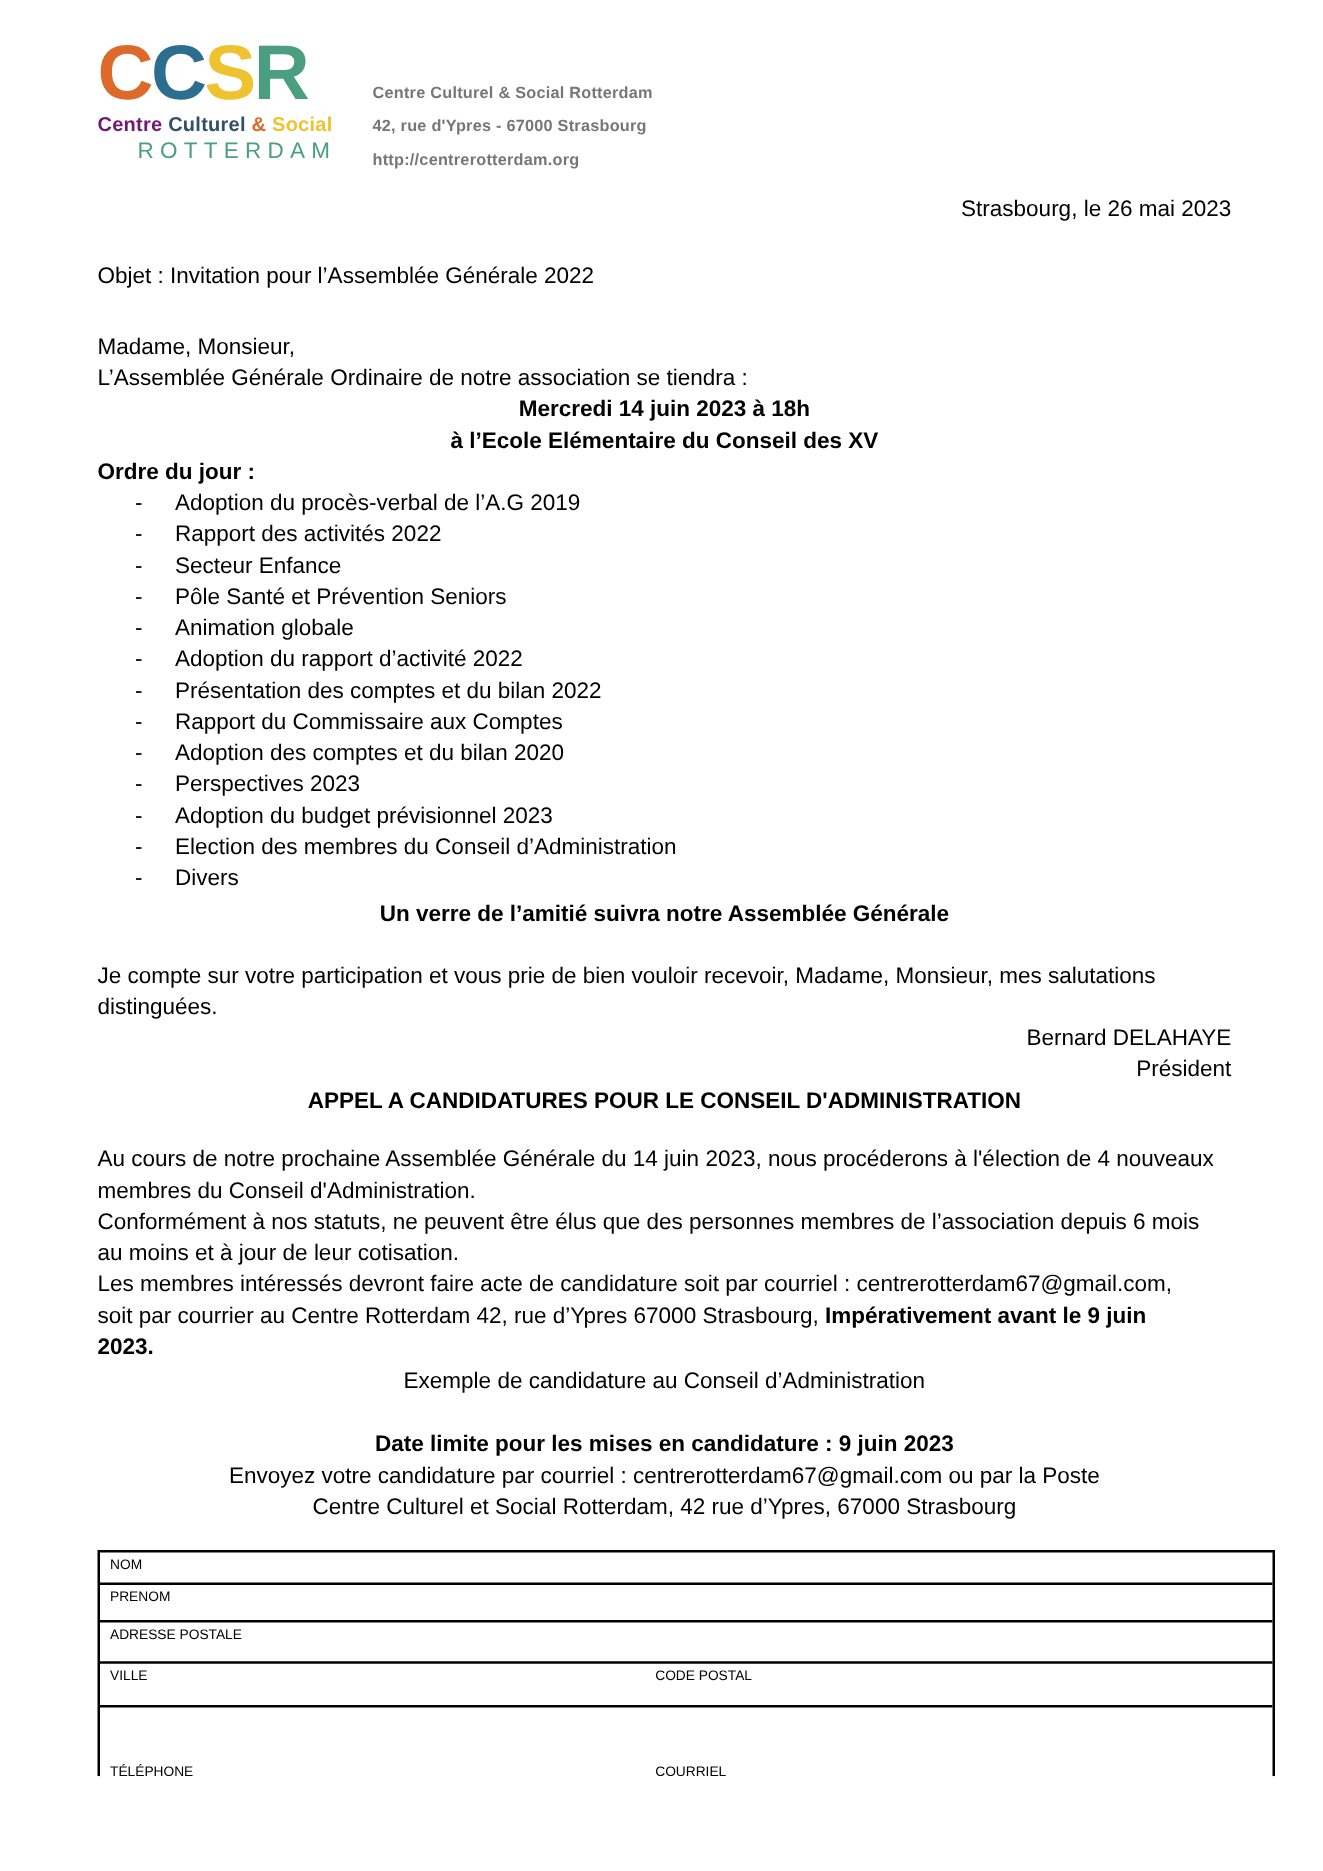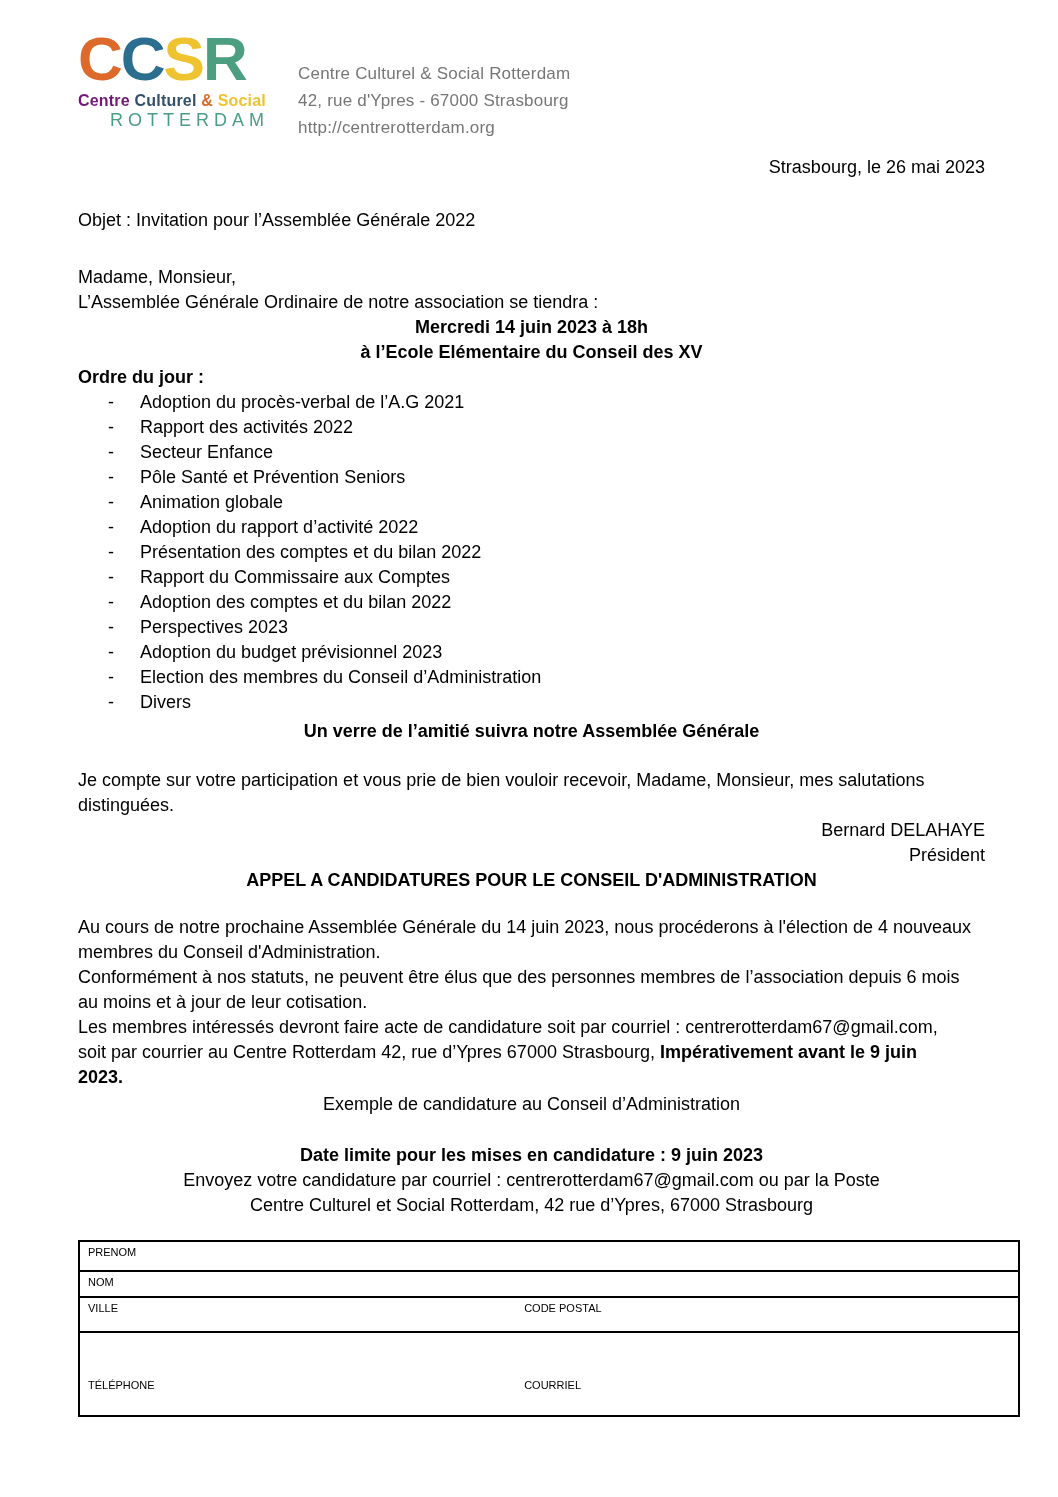--- a/index.html
+++ b/index.html
@@ -15,21 +15,21 @@
     line-height: 25px;
     color: #000;
     overflow: hidden;
   }
   
   .letterhead { display: flex; align-items: flex-start; }
   .logo { width: 200px; flex: 0 0 auto; }
   .logo-letters { font-size: 62px; font-weight: 700; line-height: 58px; letter-spacing: -2px; }
   .logo-subtitle { font-size: 16px; font-weight: 700; line-height: 18px; margin-top: 4px; white-space: nowrap; letter-spacing: 0.2px; }
   .logo-city { font-size: 18px; font-weight: 400; line-height: 21px; letter-spacing: 5px; margin-left: 32px; }
-  .contact { margin-left: 20px; margin-top: 30px; font-weight: 400; font-size: 17px; line-height: 27px; letter-spacing: 0.2px; }
+  .contact { margin-left: 20px; margin-top: 30px; font-weight: 700; font-size: 13px; line-height: 27px; letter-spacing: 0.2px; }
   
   .letter-body { margin-right: 35px; }
   .dateline { text-align: right; margin-top: 14px; }
   .subject { margin: 28px 0 0 0; }
   .salutation-block { margin-top: 32px; }
   .center-bold { text-align: center; font-weight: 700; }
   .agenda-heading { font-weight: 700; }
   .agenda-heading .u { }
   .agenda-item { display: flex; }
   .agenda-dash { margin-left: 30px; width: 32px; flex: 0 0 auto; }
@@ -88,21 +88,21 @@
     </div>
 
     <div class="center-bold">Mercredi 14 juin 2023 à 18h</div>
     <div class="center-bold">à l’Ecole Elémentaire du Conseil des XV</div>
 
     <div class="agenda-heading"><span class="u">Ordre du jour</span><span> :</span></div>
 
     <div class="agenda-list">
       <div class="agenda-item">
           <span class="agenda-dash">-</span>
-          <span>Adoption du procès-verbal de l’A.G 2021</span>
+          <span>Adoption du procès-verbal de l’A.G 2019</span>
         </div>
       <div class="agenda-item">
           <span class="agenda-dash">-</span>
           <span>Rapport des activités 2022</span>
         </div>
       <div class="agenda-item">
           <span class="agenda-dash">-</span>
           <span>Secteur Enfance</span>
         </div>
       <div class="agenda-item">
@@ -120,21 +120,21 @@
       <div class="agenda-item">
           <span class="agenda-dash">-</span>
           <span>Présentation des comptes et du bilan 2022</span>
         </div>
       <div class="agenda-item">
           <span class="agenda-dash">-</span>
           <span>Rapport du Commissaire aux Comptes</span>
         </div>
       <div class="agenda-item">
           <span class="agenda-dash">-</span>
-          <span>Adoption des comptes et du bilan 2022</span>
+          <span>Adoption des comptes et du bilan 2020</span>
         </div>
       <div class="agenda-item">
           <span class="agenda-dash">-</span>
           <span>Perspectives 2023</span>
         </div>
       <div class="agenda-item">
           <span class="agenda-dash">-</span>
           <span>Adoption du budget prévisionnel 2023</span>
         </div>
       <div class="agenda-item">
@@ -169,26 +169,30 @@
 
     <div class="center-line example-line">Exemple de candidature au Conseil d’Administration</div>
 
     <div class="center-line deadline-line">Date limite pour les mises en candidature : 9 juin 2023</div>
     <div class="center-line">Envoyez votre candidature par courriel : centrerotterdam67@gmail.com ou par la Poste</div>
     <div class="center-line">Centre Culturel et Social Rotterdam, 42 rue d’Ypres, 67000 Strasbourg</div>
 
   </div>
 
   <div class="form-table">
+    <div class="form-row r1">
+      <span class="form-cell">NOM</span>
+      <span class="form-cell"></span>
+    </div>
     <div class="form-row r2">
       <span class="form-cell">PRENOM</span>
       <span class="form-cell"></span>
     </div>
-    <div class="form-row r1">
-      <span class="form-cell">NOM</span>
+    <div class="form-row r3">
+      <span class="form-cell">ADRESSE POSTALE</span>
       <span class="form-cell"></span>
     </div>
     <div class="form-row r4">
       <span class="form-cell">VILLE</span>
       <span class="form-cell">CODE POSTAL</span>
     </div>
     <div class="form-row r5">
       <span class="form-cell">TÉLÉPHONE</span>
       <span class="form-cell">COURRIEL</span>
     </div>

